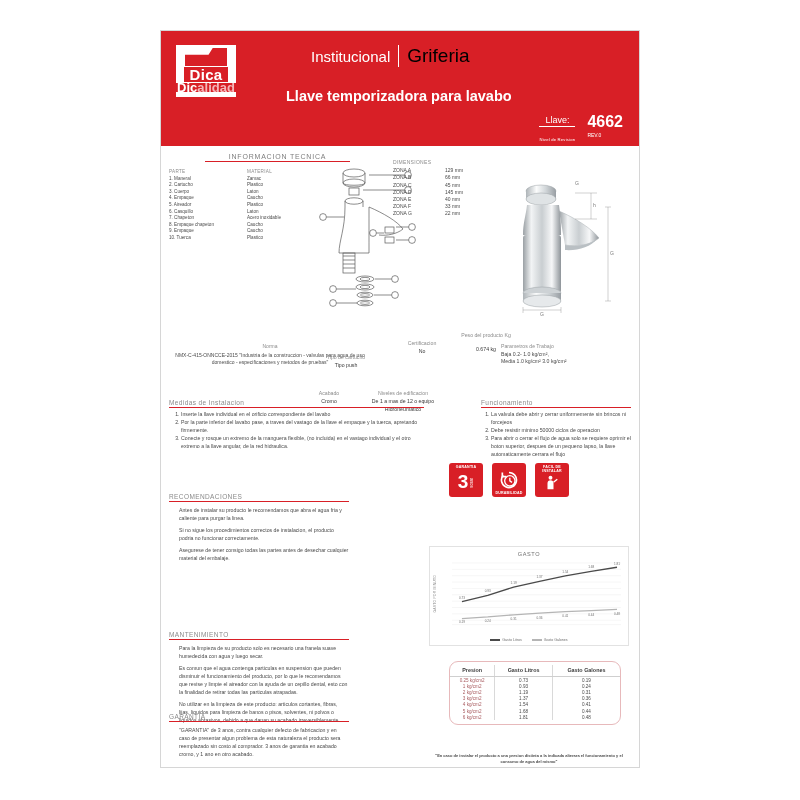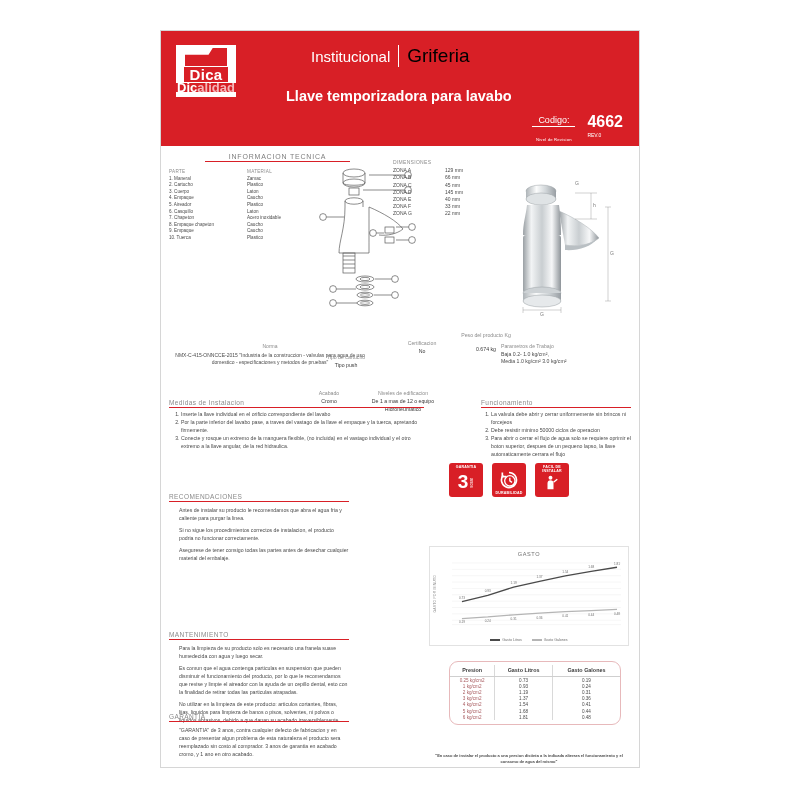--- a/index.html
+++ b/index.html
@@ -134,21 +134,21 @@
       <div class="logo-sub"><span>Dic</span><i>alidad</i></div>
     </div>
     <div class="hdr-top">
       <span class="hdr-inst">Institucional</span>
       <span class="hdr-div"></span>
       <span class="hdr-fam">Griferia</span>
     </div>
     <div class="hdr-title">Llave temporizadora para lavabo</div>
     <div class="cod-wrap">
       <div class="cod-lbl-box">
-        <span class="cod-lbl">Codigo:</span>
+        <span class="cod-lbl">Llave:</span>
         <span class="cod-nivel">Nivel de Revision</span>
       </div>
       <div>
         <div class="cod-num">4662</div>
         <div class="cod-rev">REV.0</div>
       </div>
     </div>
   </div>
 
   <div class="it-band">

